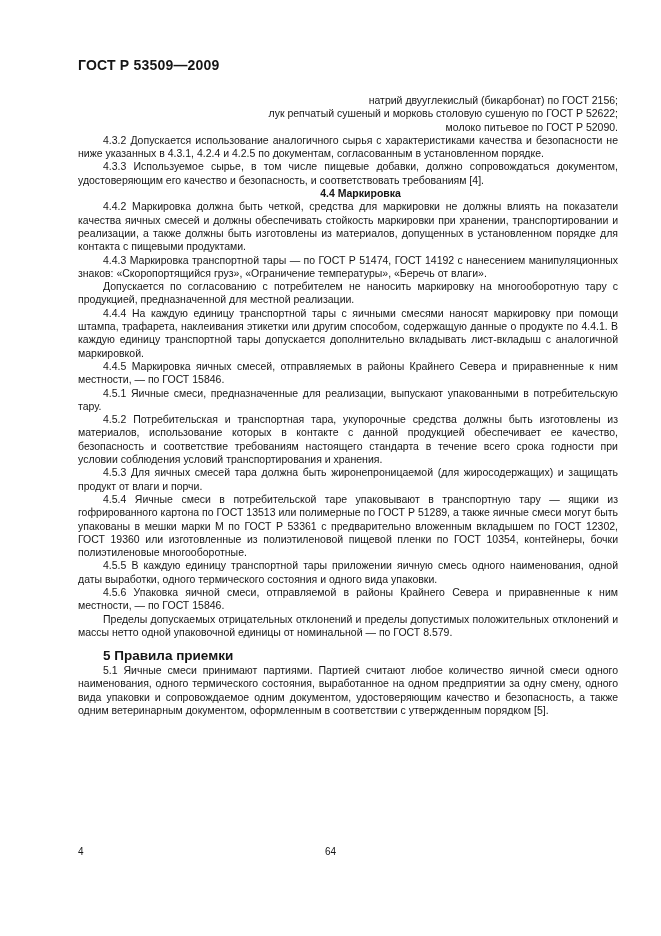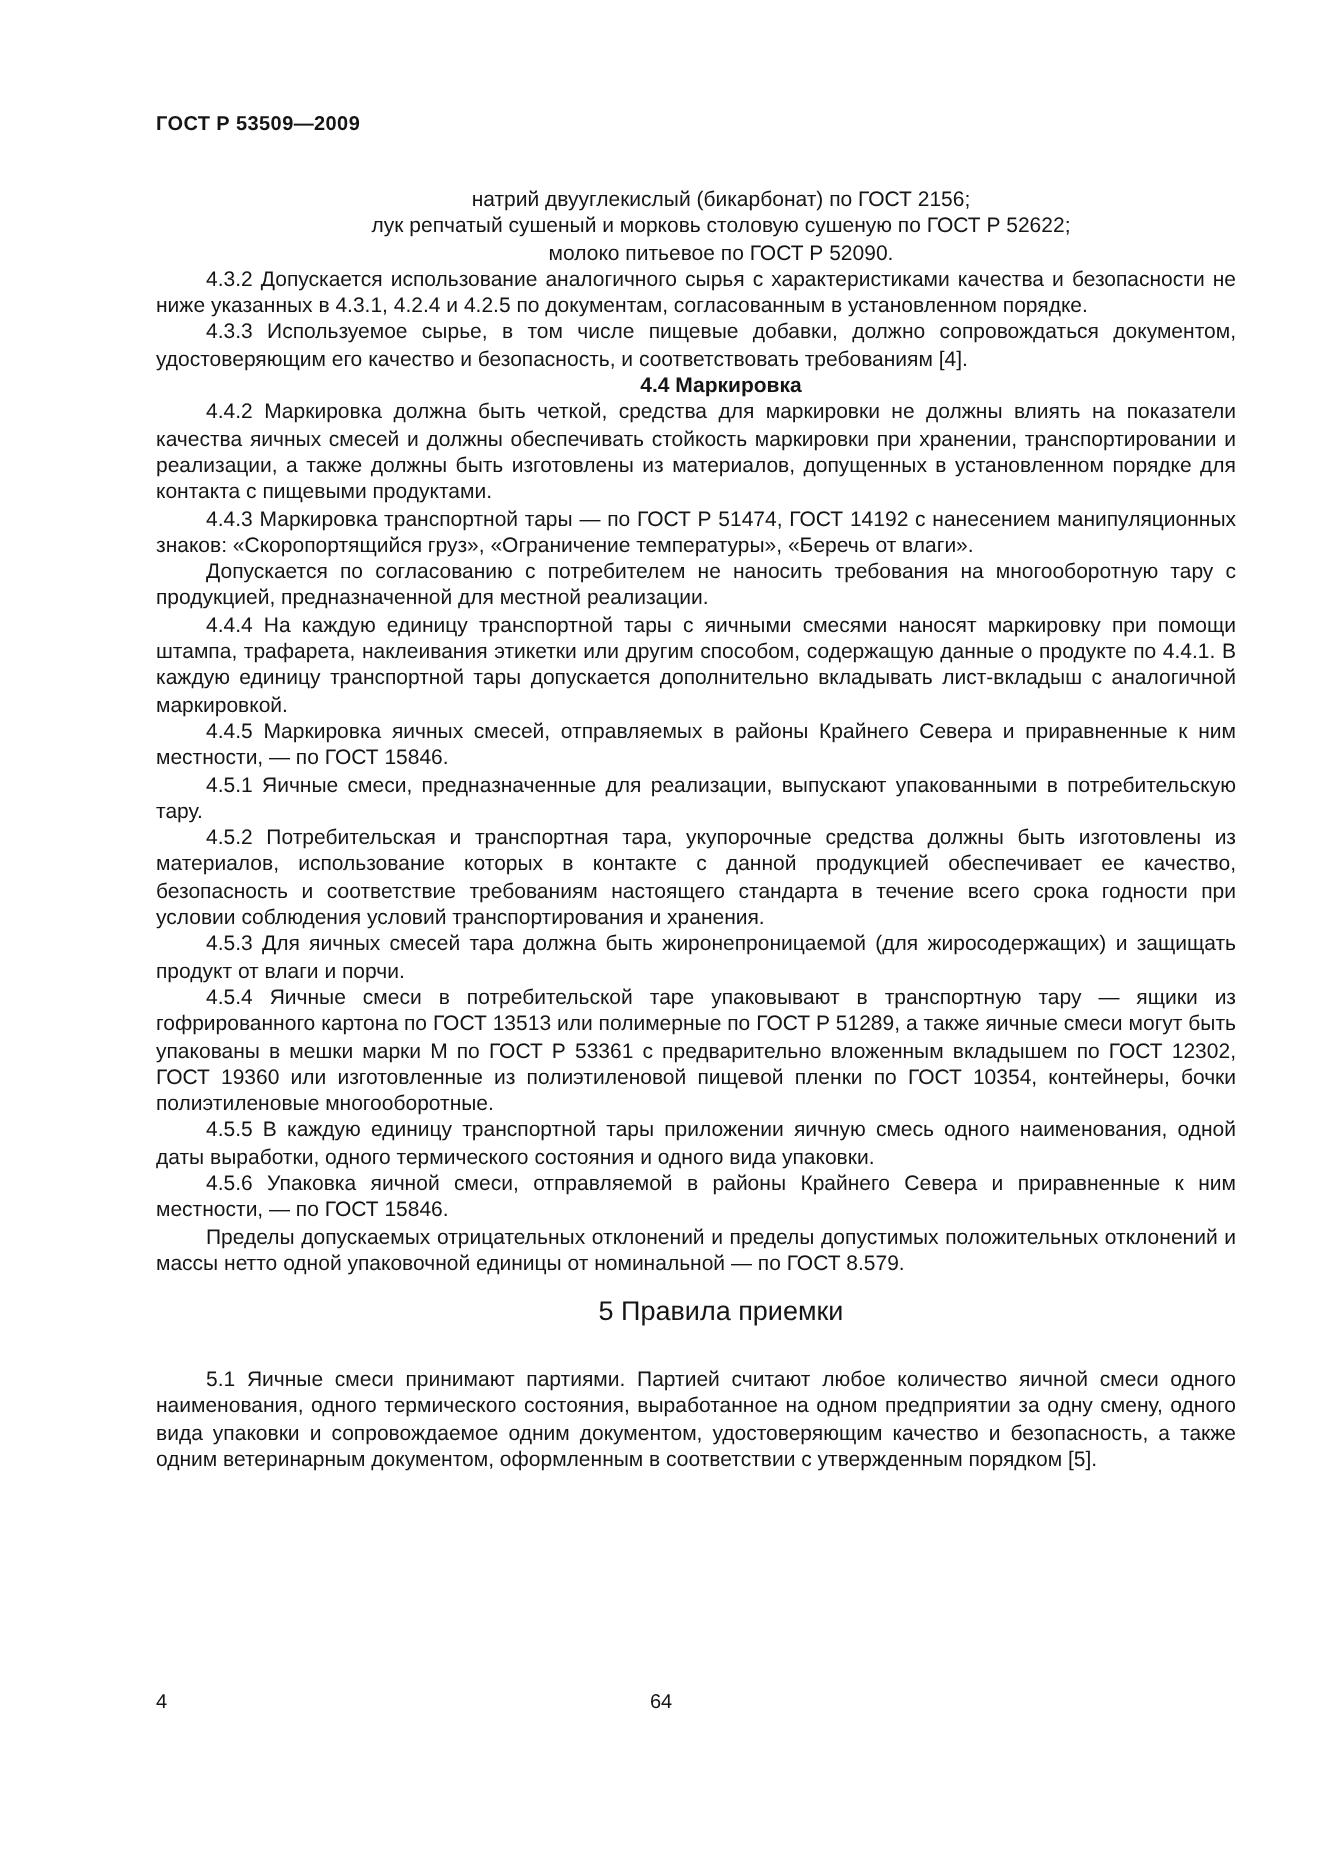--- a/index.html
+++ b/index.html
@@ -9,43 +9,43 @@
     height: 936px;
     background: #ffffff;
     overflow: hidden;
     font-family: "Liberation Sans", sans-serif;
     color: #151515;
   }
   .running-header {
     position: absolute;
     top: 57px;
     left: 78px;
-    font-size: 10px;
+    font-size: 14px;
     font-weight: bold;
     letter-spacing: 0.2px;
   }
   .body-area {
     position: absolute;
     top: 94px;
     left: 78px;
     width: 540px;
     font-size: 10.5px;
     line-height: 13.3px;
     text-align: justify;
   }
   .body-area p { margin: 0; text-indent: 25px; }
-  .body-area p.lead-line { text-align: center; }
+  .body-area p.lead-line { text-align: right; }
   .body-area p.subheading { font-weight: bold; text-align: center; }
   .body-area p.section-heading {
     font-size: 13.5px;
     line-height: 16px;
-    font-weight: normal;
-    text-align: center;
+    font-weight: bold;
+    text-align: left;
     margin-top: 9px;
-    margin-bottom: 20px;
+    margin-bottom: 0;
     text-indent: 25px;
   }
   .footer-left {
     position: absolute;
     top: 846px;
     left: 78px;
     font-size: 10px;
   }
   .footer-center {
     position: absolute;
@@ -64,21 +64,21 @@
 
   <div class="body-area">
       <p class="lead-line">натрий двууглекислый (бикарбонат) по ГОСТ 2156;</p>
       <p class="lead-line">лук репчатый сушеный и морковь столовую сушеную по ГОСТ Р 52622;</p>
       <p class="lead-line">молоко питьевое по ГОСТ Р 52090.</p>
       <p class="paragraph">4.3.2 Допускается использование аналогичного сырья с характеристиками качества и безопасности не ниже указанных в 4.3.1, 4.2.4 и 4.2.5 по документам, согласованным в установленном порядке.</p>
       <p class="paragraph">4.3.3 Используемое сырье, в том числе пищевые добавки, должно сопровождаться документом, удостоверяющим его качество и безопасность, и соответствовать требованиям [4].</p>
       <p class="subheading">4.4 Маркировка</p>
       <p class="paragraph">4.4.2 Маркировка должна быть четкой, средства для маркировки не должны влиять на показатели качества яичных смесей и должны обеспечивать стойкость маркировки при хранении, транспортировании и реализации, а также должны быть изготовлены из материалов, допущенных в установленном порядке для контакта с пищевыми продуктами.</p>
       <p class="paragraph">4.4.3 Маркировка транспортной тары — по ГОСТ Р 51474, ГОСТ 14192 с нанесением манипуляционных знаков: «Скоропортящийся груз», «Ограничение температуры», «Беречь от влаги».</p>
-      <p class="paragraph">Допускается по согласованию с потребителем не наносить требования на многооборотную тару с продукцией, предназначенной для местной реализации.</p>
+      <p class="paragraph">Допускается по согласованию с потребителем не наносить маркировку на многооборотную тару с продукцией, предназначенной для местной реализации.</p>
       <p class="paragraph">4.4.4 На каждую единицу транспортной тары с яичными смесями наносят маркировку при помощи штампа, трафарета, наклеивания этикетки или другим способом, содержащую данные о продукте по 4.4.1. В каждую единицу транспортной тары допускается дополнительно вкладывать лист-вкладыш с аналогичной маркировкой.</p>
       <p class="paragraph">4.4.5 Маркировка яичных смесей, отправляемых в районы Крайнего Севера и приравненные к ним местности, — по ГОСТ 15846.</p>
       <p class="paragraph">4.5.1 Яичные смеси, предназначенные для реализации, выпускают упакованными в потребительскую тару.</p>
       <p class="paragraph">4.5.2 Потребительская и транспортная тара, укупорочные средства должны быть изготовлены из материалов, использование которых в контакте с данной продукцией обеспечивает ее качество, безопасность и соответствие требованиям настоящего стандарта в течение всего срока годности при условии соблюдения условий транспортирования и хранения.</p>
       <p class="paragraph">4.5.3 Для яичных смесей тара должна быть жиронепроницаемой (для жиросодержащих) и защищать продукт от влаги и порчи.</p>
       <p class="paragraph">4.5.4 Яичные смеси в потребительской таре упаковывают в транспортную тару — ящики из гофрированного картона по ГОСТ 13513 или полимерные по ГОСТ Р 51289, а также яичные смеси могут быть упакованы в мешки марки М по ГОСТ Р 53361 с предварительно вложенным вкладышем по ГОСТ 12302, ГОСТ 19360 или изготовленные из полиэтиленовой пищевой пленки по ГОСТ 10354, контейнеры, бочки полиэтиленовые многооборотные.</p>
       <p class="paragraph">4.5.5 В каждую единицу транспортной тары приложении яичную смесь одного наименования, одной даты выработки, одного термического состояния и одного вида упаковки.</p>
       <p class="paragraph">4.5.6 Упаковка яичной смеси, отправляемой в районы Крайнего Севера и приравненные к ним местности, — по ГОСТ 15846.</p>
       <p class="paragraph">Пределы допускаемых отрицательных отклонений и пределы допустимых положительных отклонений и массы нетто одной упаковочной единицы от номинальной — по ГОСТ 8.579.</p>
       <p class="section-heading">5 Правила приемки</p>

